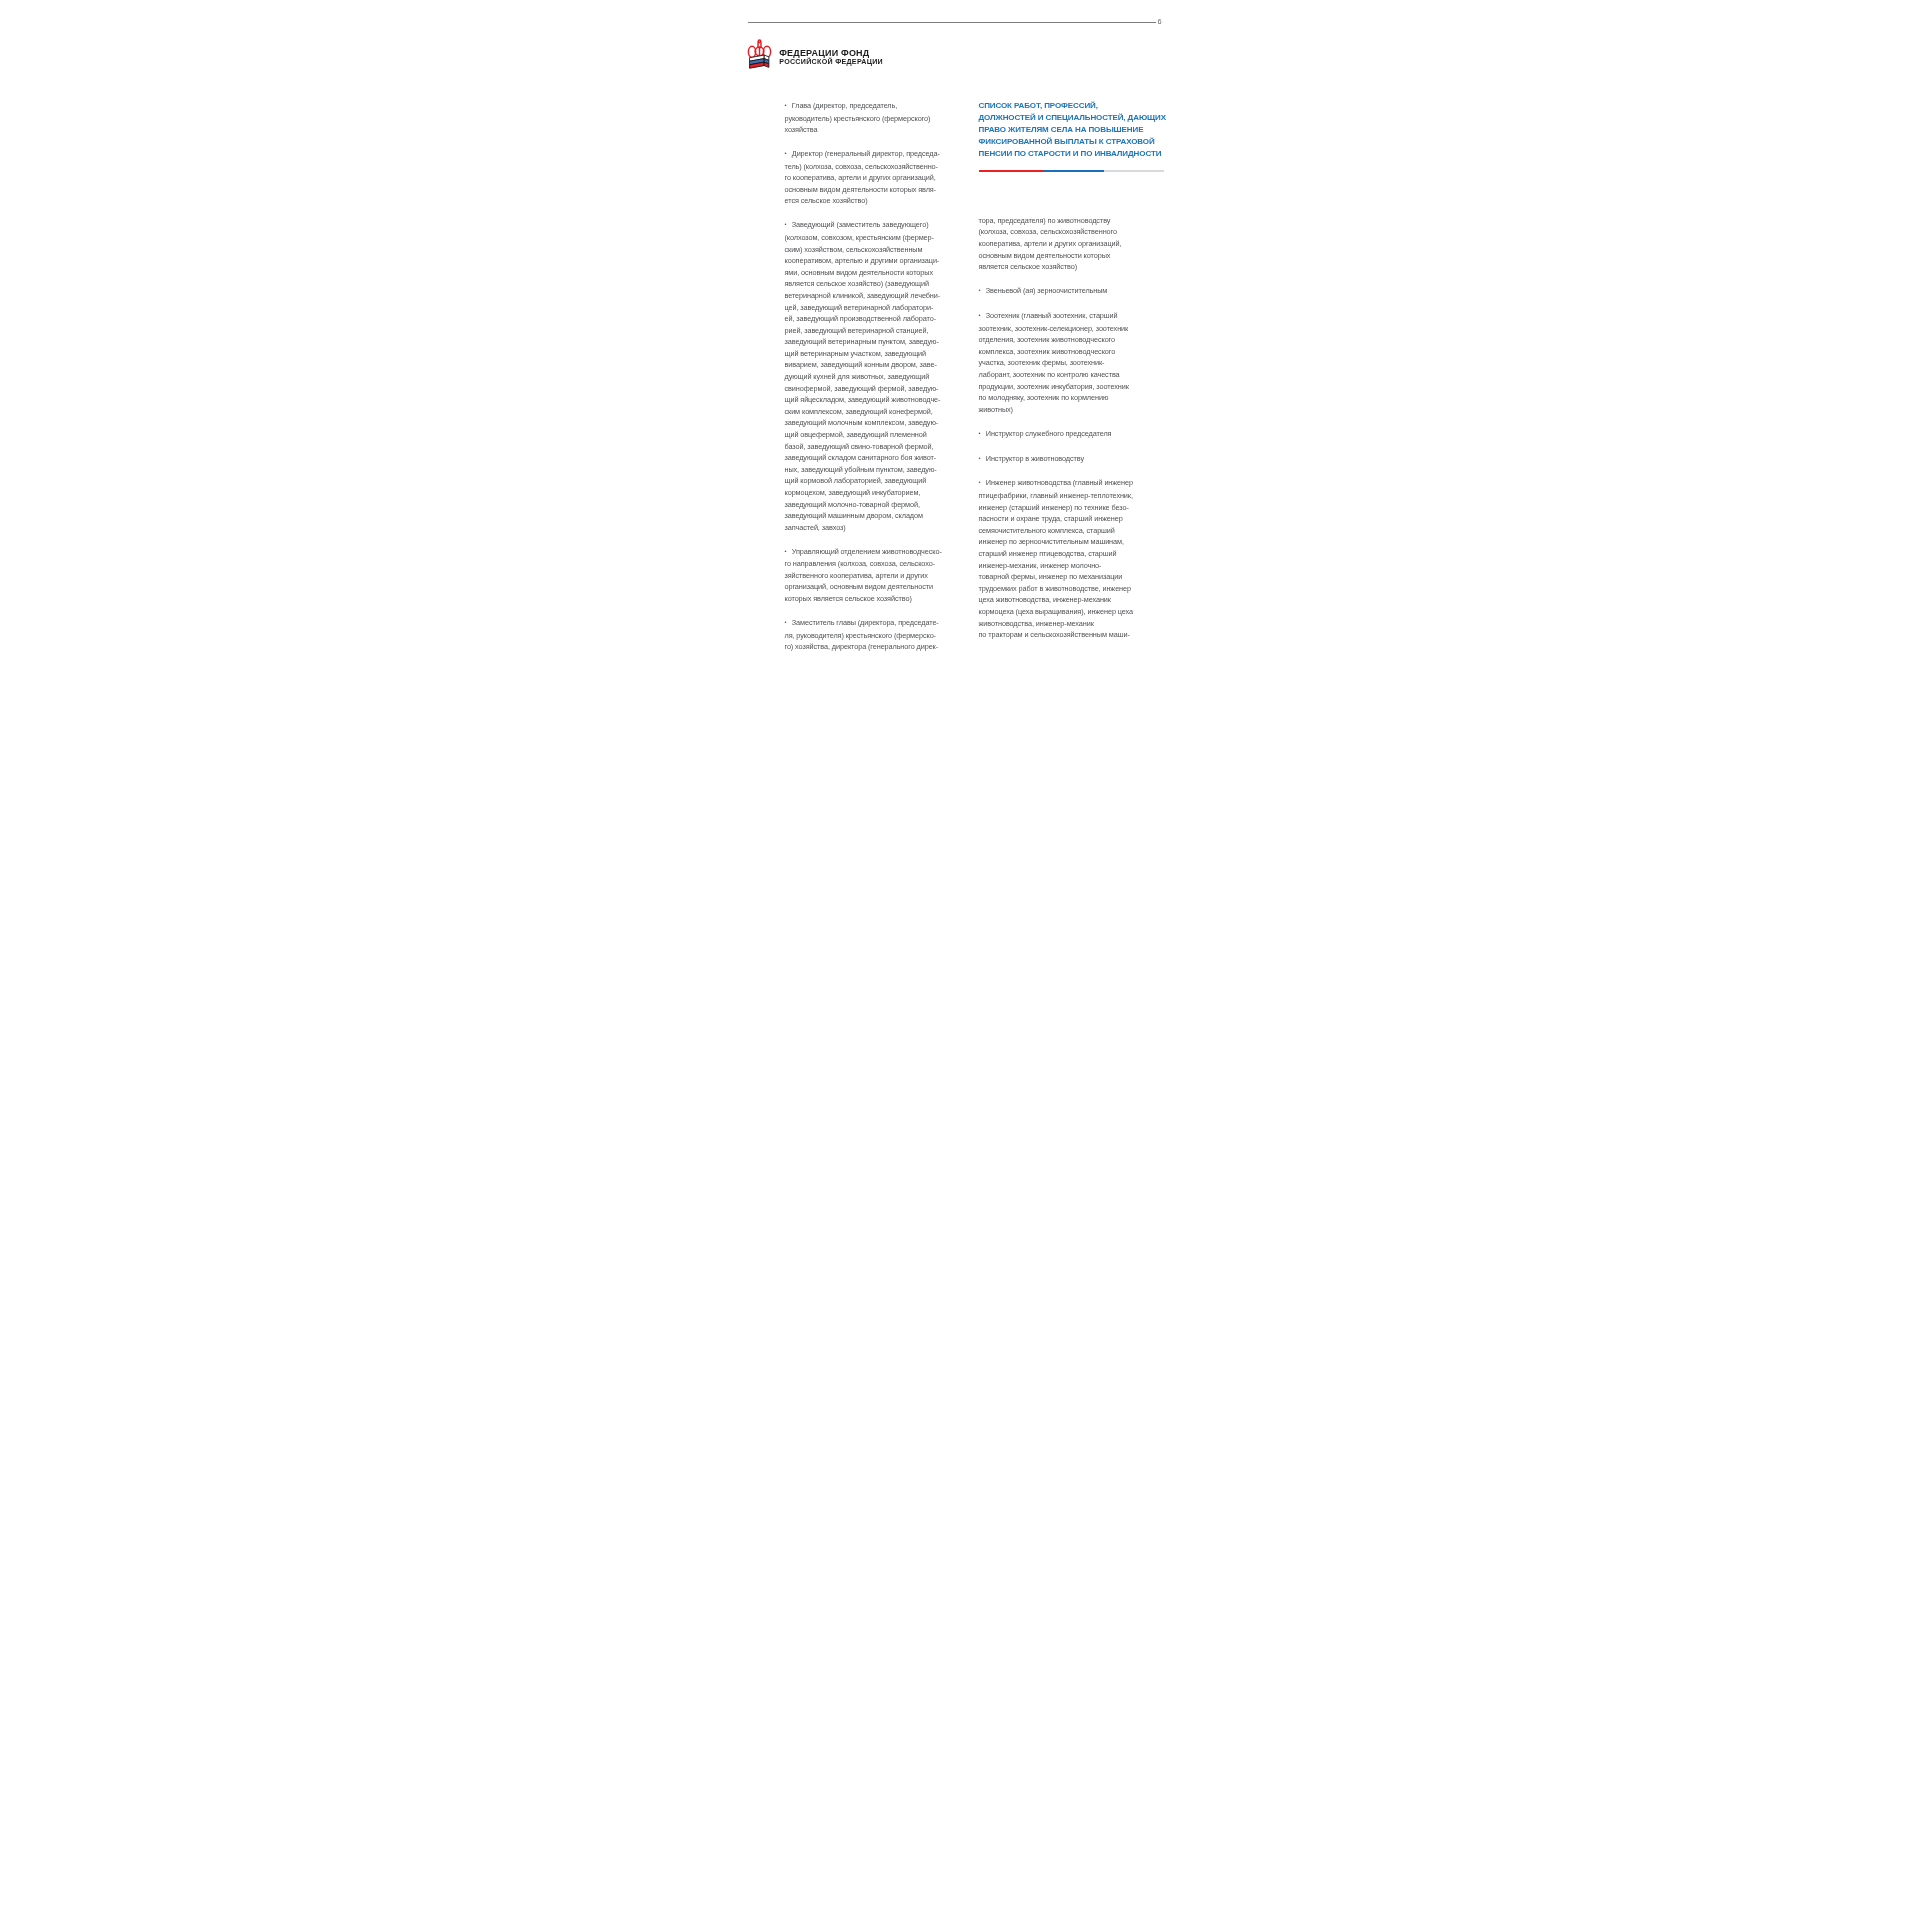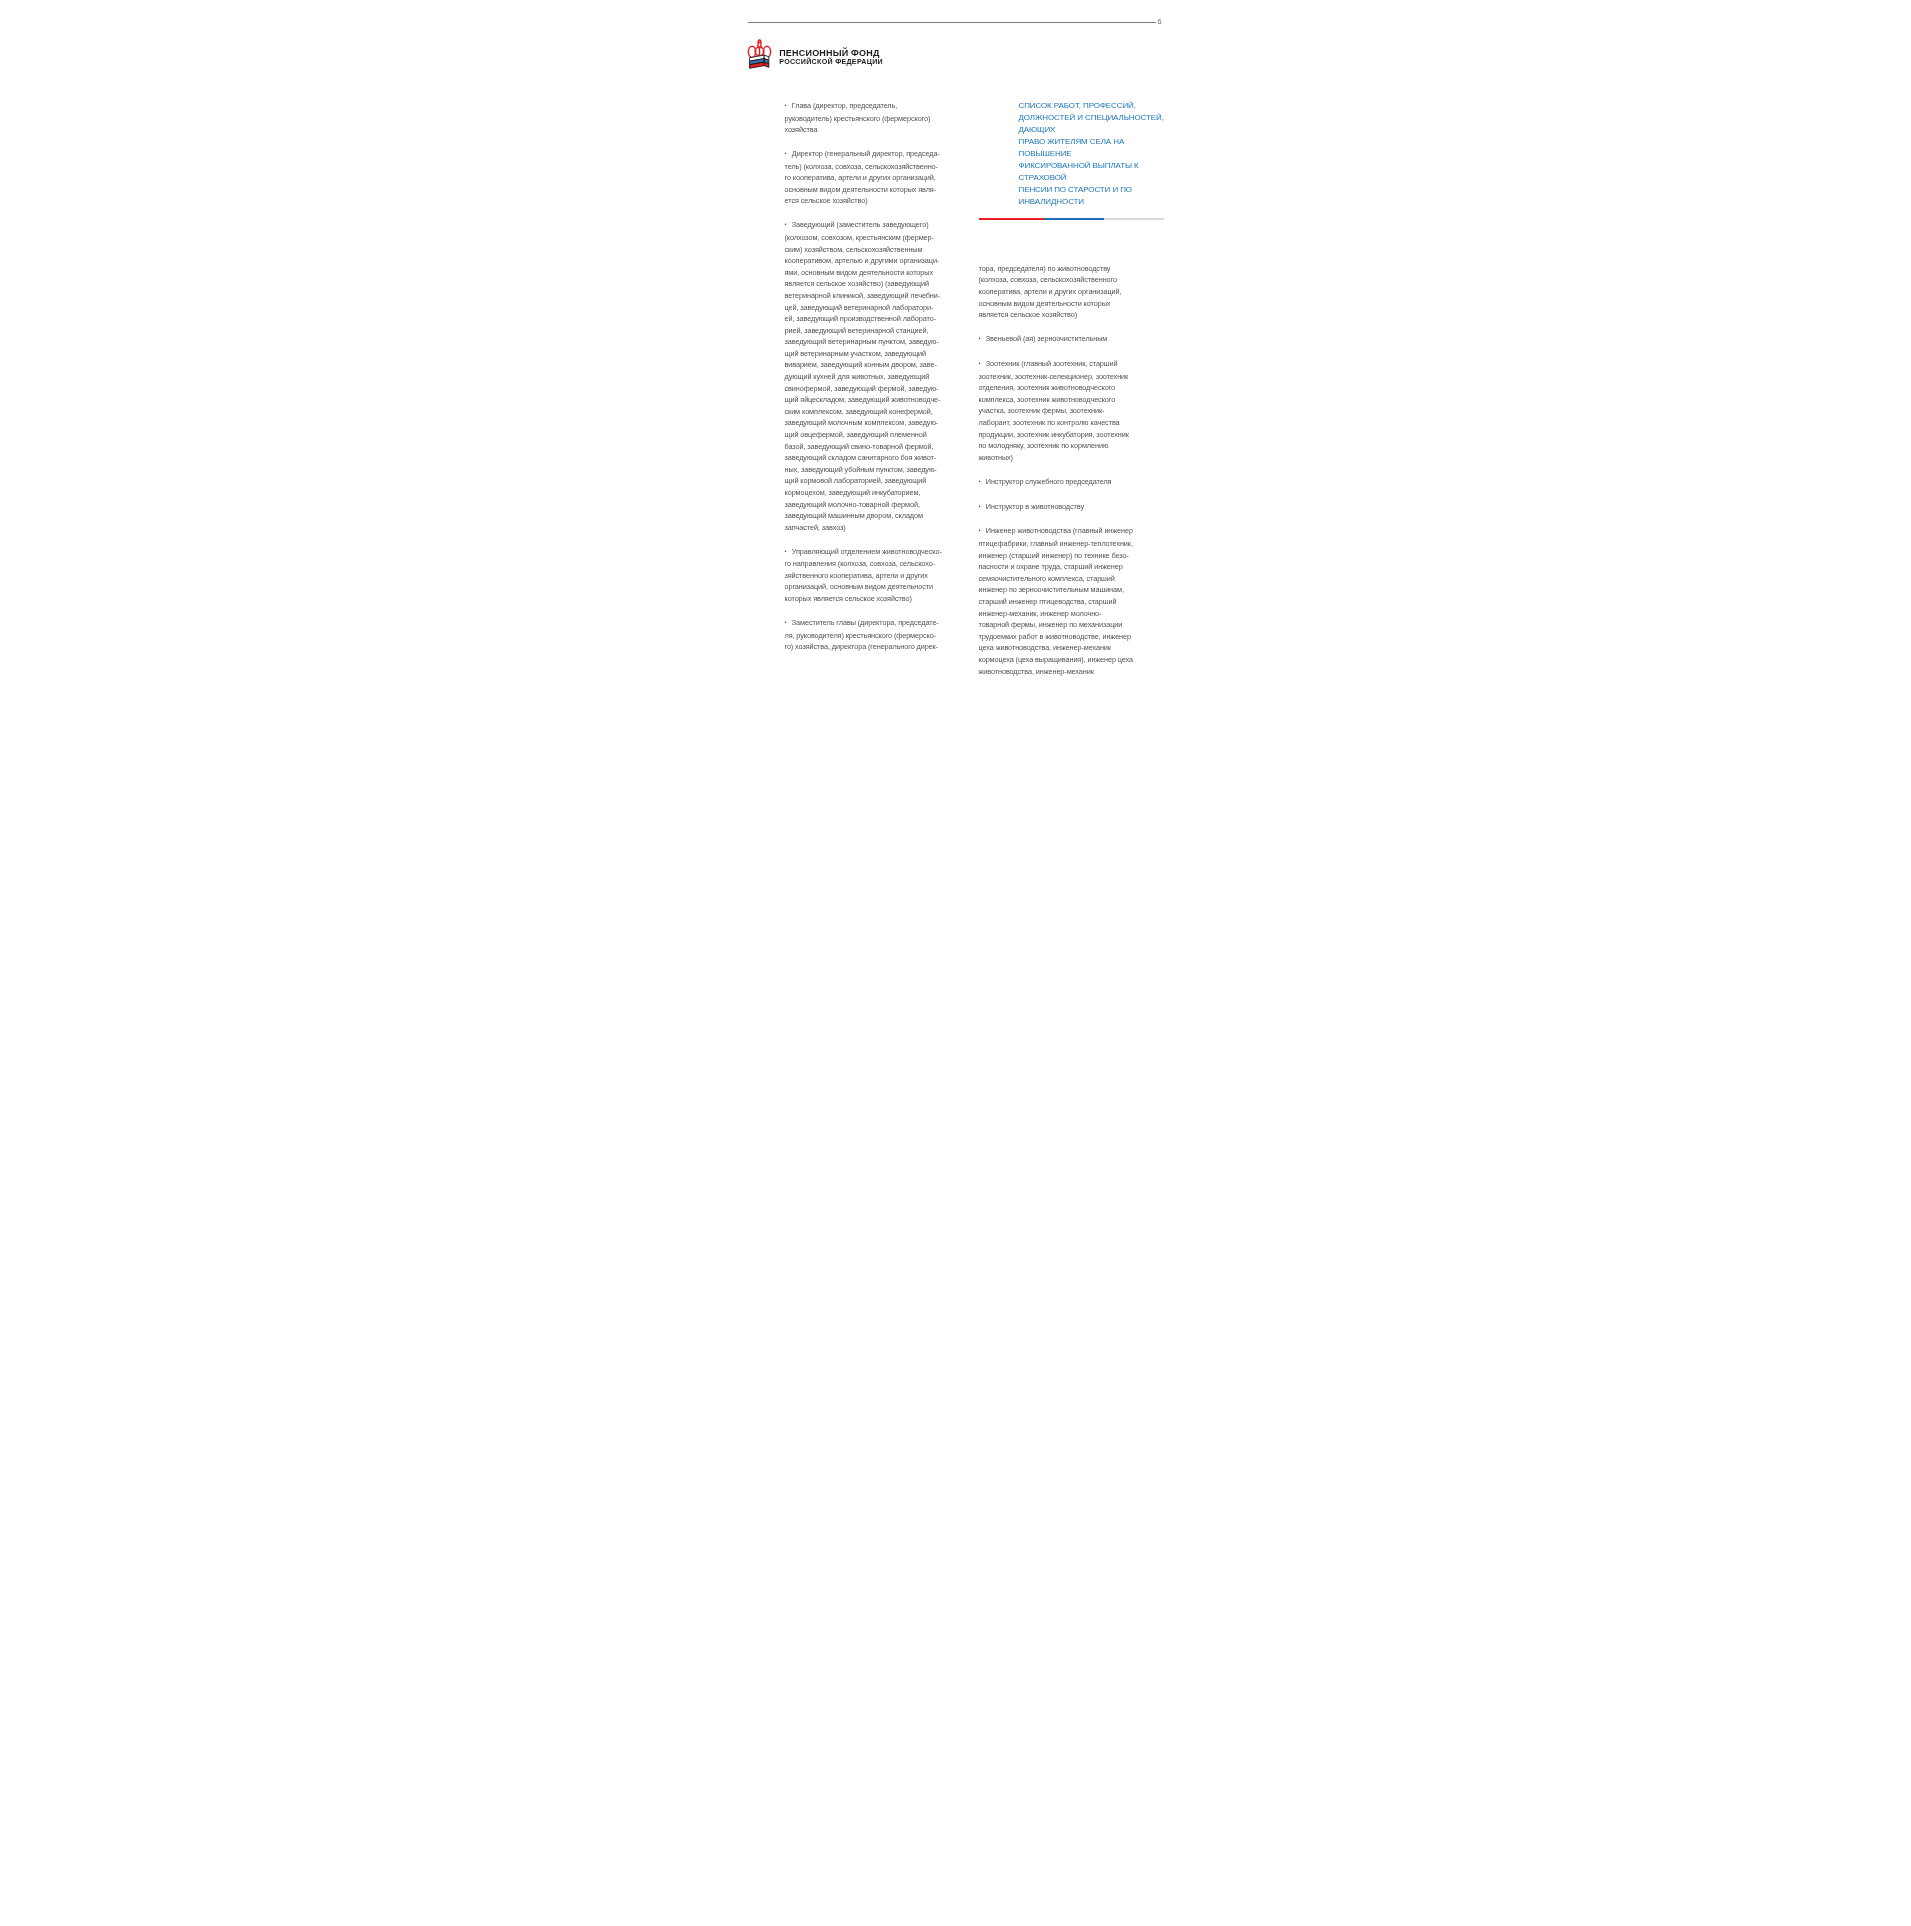--- a/index.html
+++ b/index.html
@@ -84,27 +84,26 @@
   }
   .bullet{
     display:inline-block;
     width:7.3px;
     font-size:5.8px;
     transform:translateY(-0.8px);
     color:var(--body_text);
   }
   .heading{
     font-size:8px;
-    font-weight:normal;
+    font-weight:bold;
     line-height:12px;
     letter-spacing:-0.1px;
     color:var(--heading_blue);
     white-space:pre-line;
     margin-bottom:10.4px;
-    margin-left:40px;
   }
   .tricolor{
     display:flex;
     width:185px;
     height:1.5px;
     margin-bottom:43px;
   }
   .seg{display:block;height:100%;}
   .seg-red{width:65px;background:var(--bar_red);}
   .seg-blue{width:60px;background:var(--bar_blue);}
@@ -133,21 +132,21 @@
           <path d="M8 64 L58 55 L58 67 L8 76 Z" fill="#ffffff"></path>
           <path d="M8 76 L58 67 L58 79 L8 88 Z" fill="#3f6eb5"></path>
           <path d="M8 88 L58 79 L58 91 L8 100 Z" fill="#e31e24"></path>
           <path d="M58 55 L74 61 L74 73 L58 67 Z" fill="#ffffff"></path>
           <path d="M58 67 L74 73 L74 85 L58 79 Z" fill="#3f6eb5"></path>
           <path d="M58 79 L74 85 L74 97 L58 91 Z" fill="#e31e24"></path>
         </g>
       </svg>
     </span>
     <div class="logo-text">
-      <div class="logo-line1">ПЕНСИОННЫЙ ФОНД</div>
+      <div class="logo-line1">ФЕДЕРАЦИИ ФОНД</div>
       <div class="logo-line2">РОССИЙСКОЙ ФЕДЕРАЦИИ</div>
     </div>
   </header>
 
   <main>
 
     <section class="col col-left">
       <p class="para"><span class="bullet">•</span><span>Глава (директор, председатель,
 руководитель) крестьянского (фермерского)
 хозяйства</span></p>

